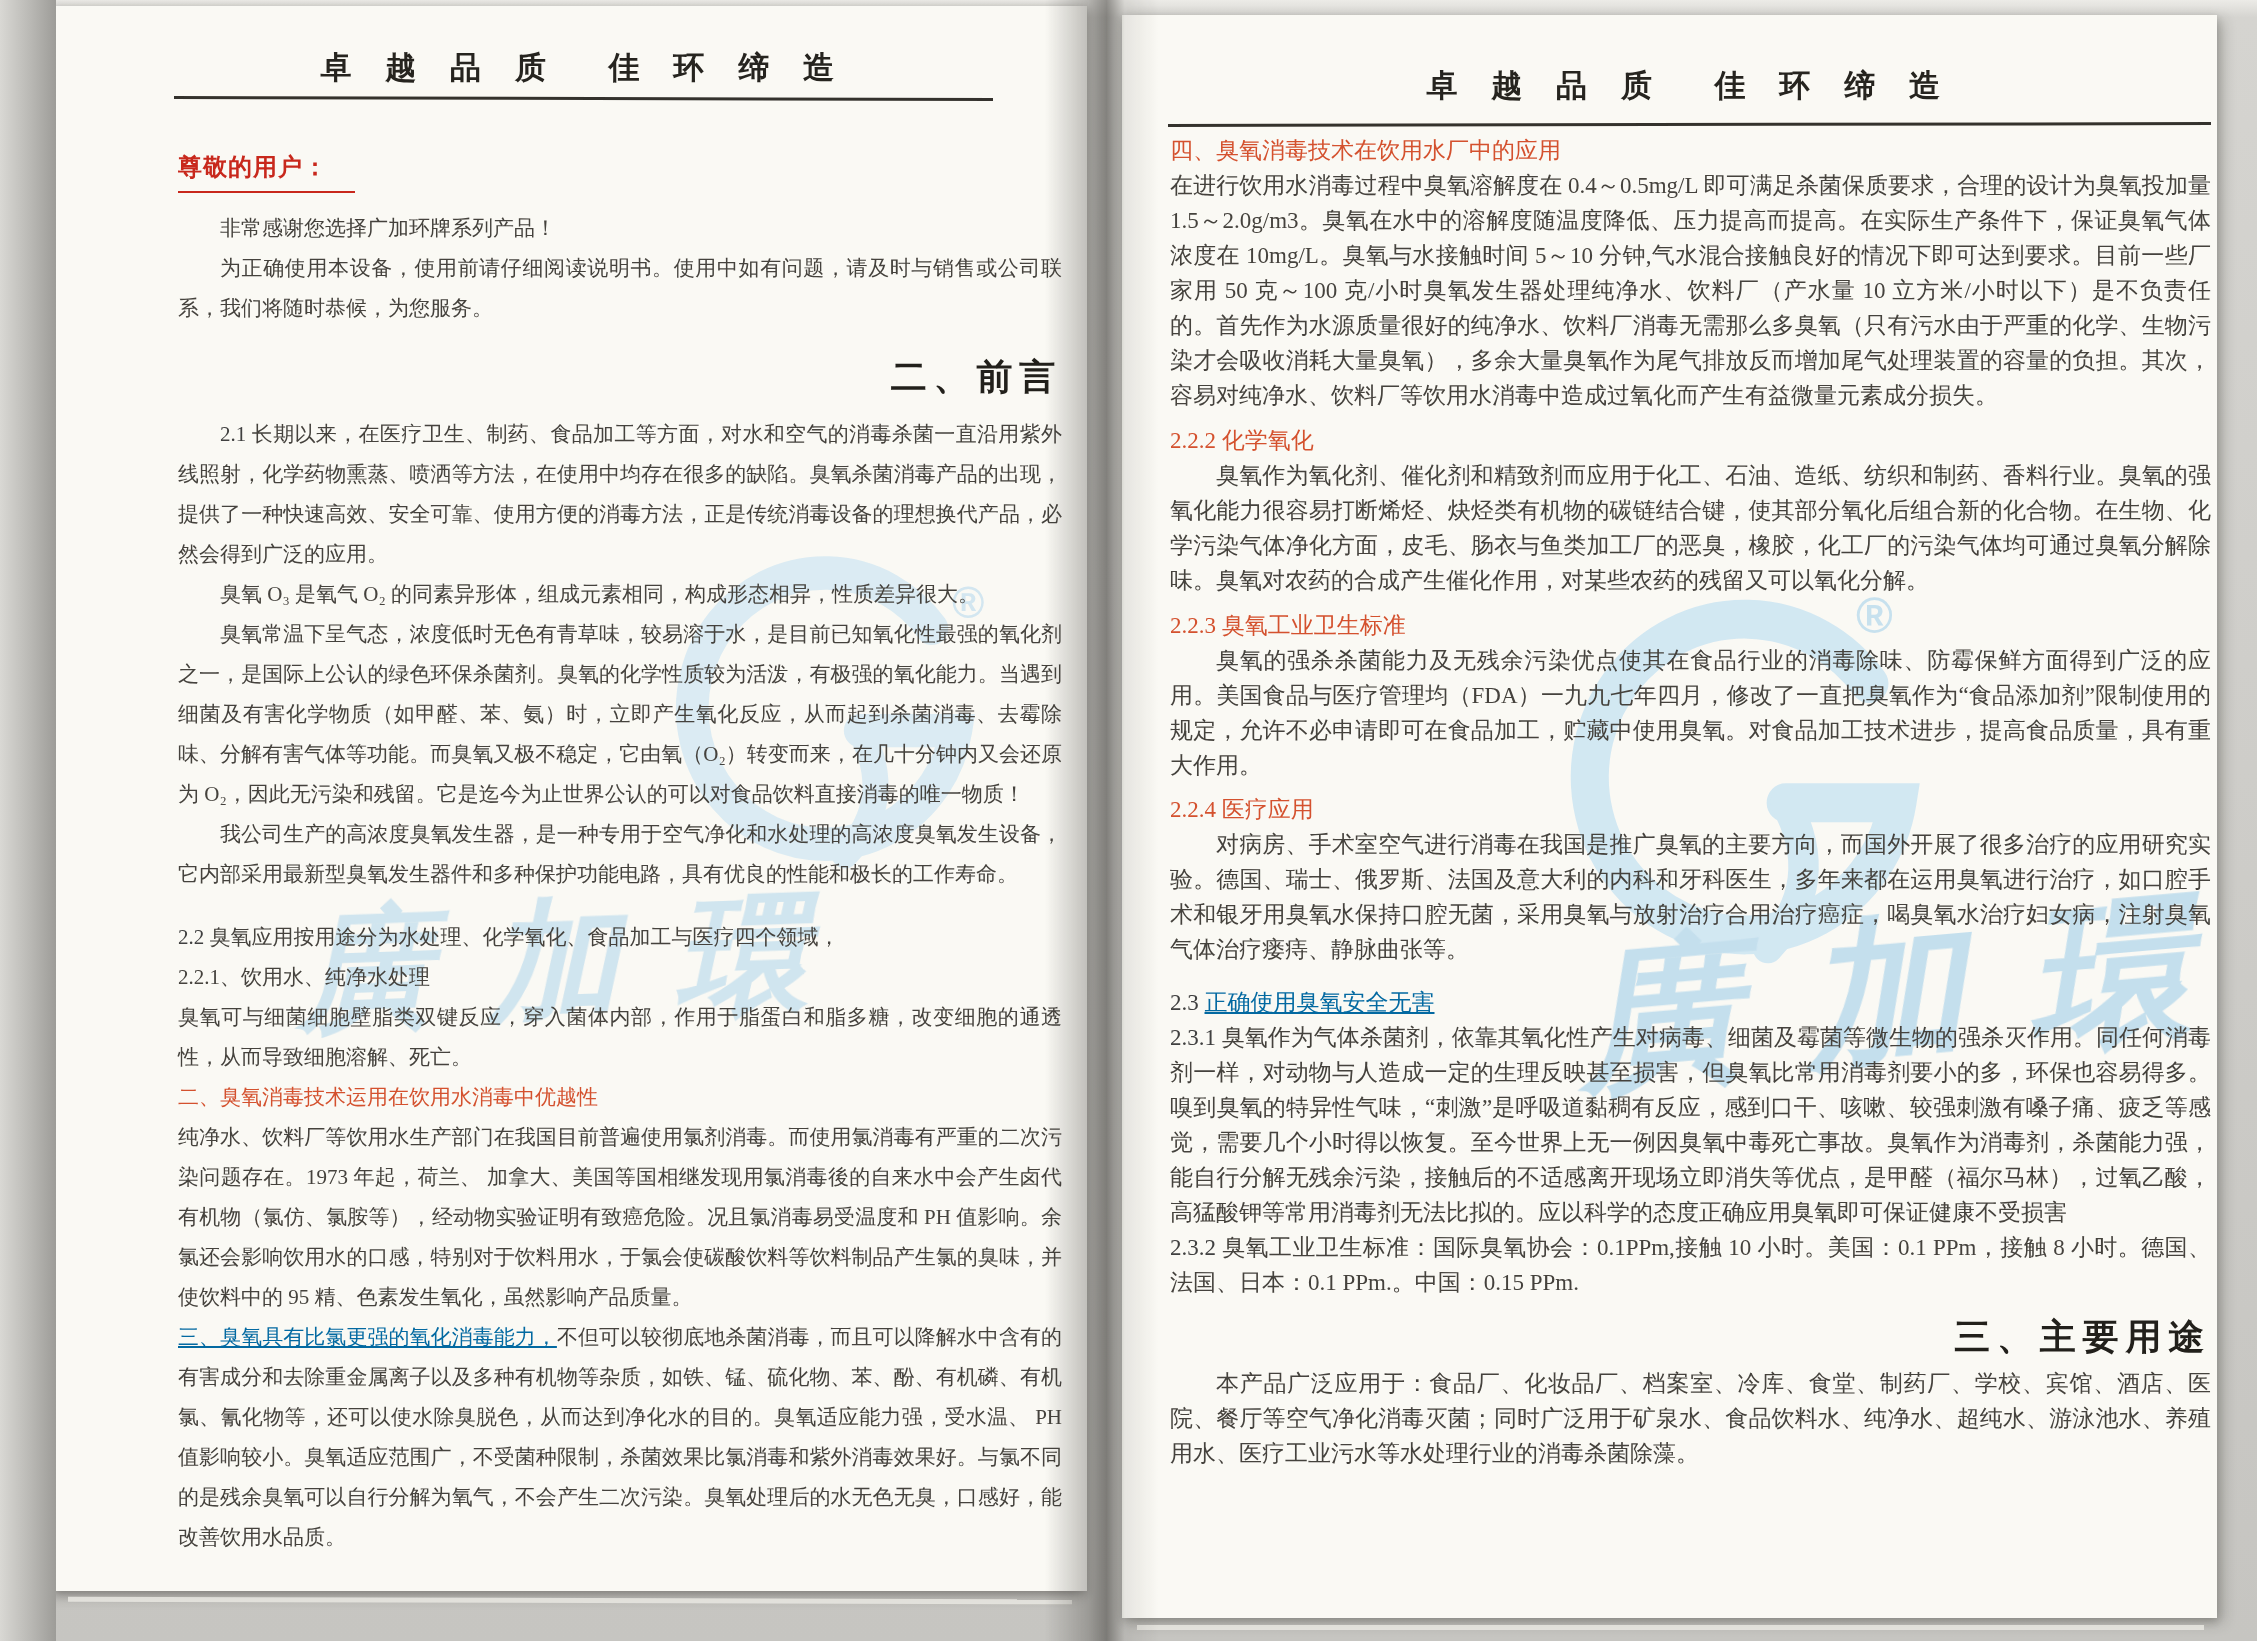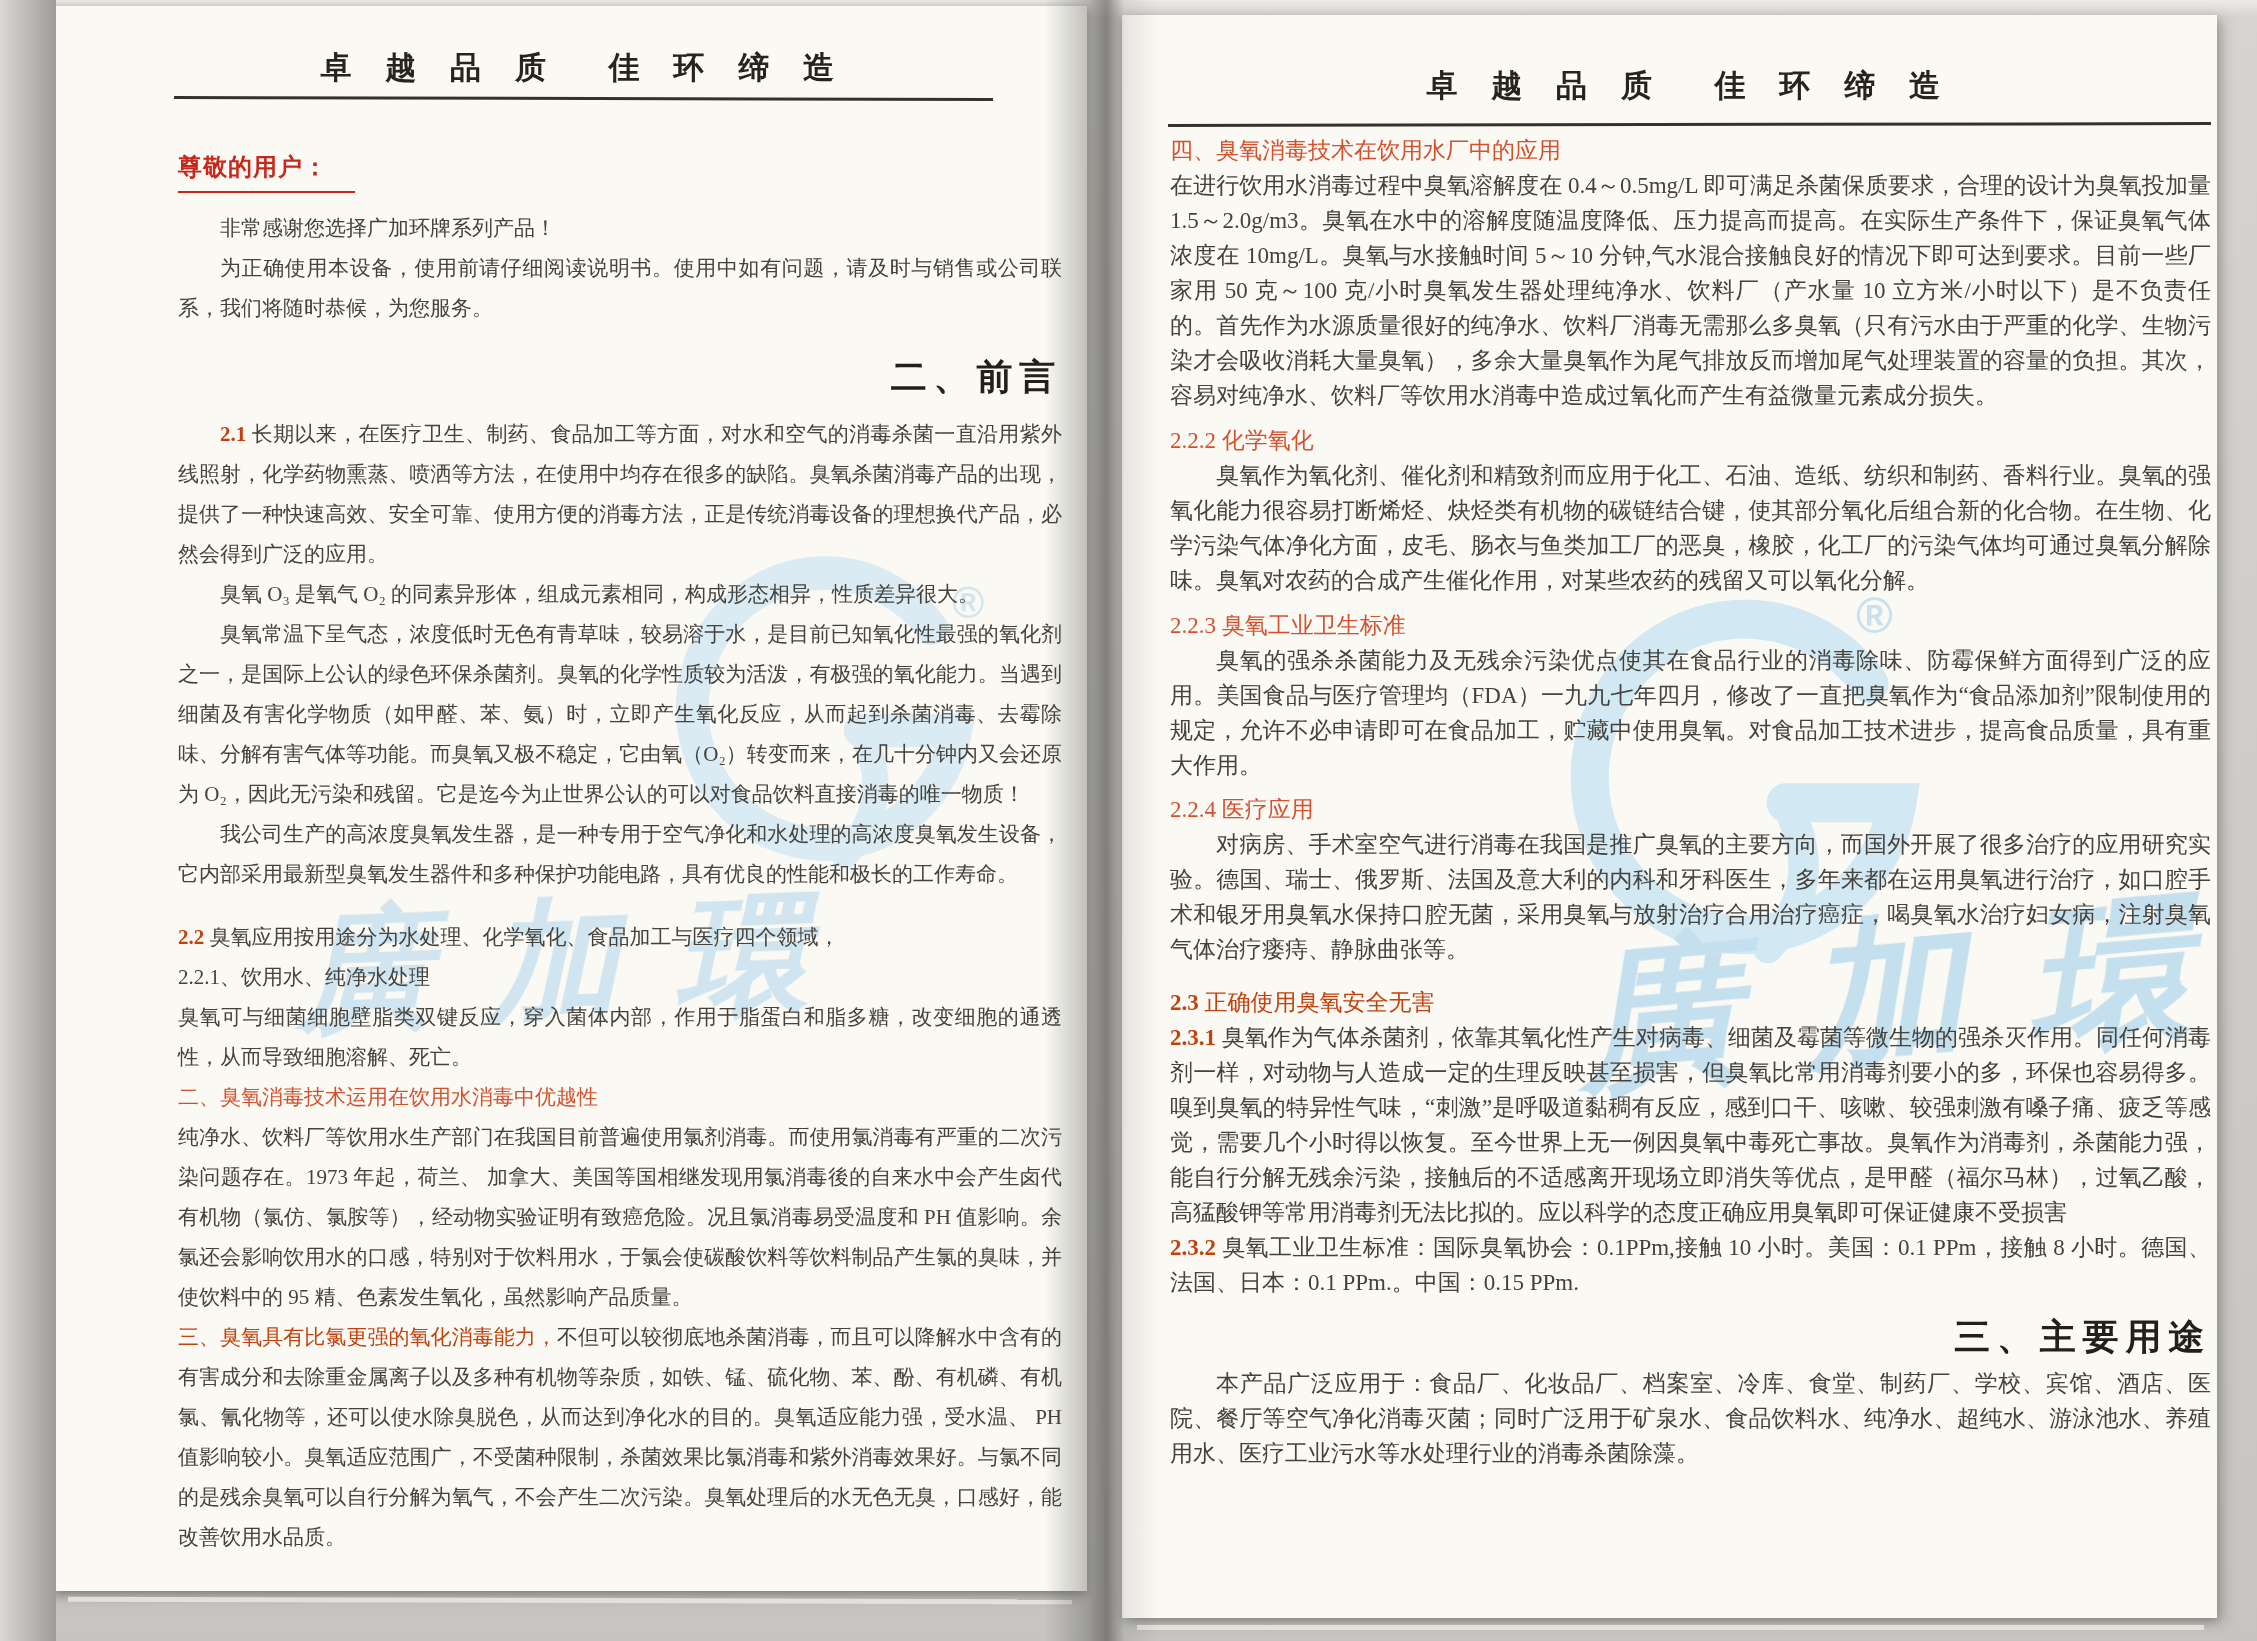--- a/index.html
+++ b/index.html
@@ -28,23 +28,23 @@
   .page-left .rule{left:118px;top:91px;width:819px;transform:rotate(.15deg);}
   .page-right .hdr{left:46px;top:50px;width:1043px;}
   .page-right .rule{left:46px;top:108px;width:1043px;transform:rotate(-.1deg);}
 
   
   .content{position:absolute;z-index:3;color:#45423d;text-align:justify;}
   .page-left .content{left:122px;top:141px;width:884px;font-size:21px;line-height:40px;}
   .page-right .content{left:48px;top:118px;width:1041px;font-size:23px;line-height:35px;}
   p{margin:0;}
   .indent{text-indent:2em;}
-  b.num{font-weight:bold;color:#c2410c;}
+  b.num{font-weight:normal;color:#404040;}
   .red-head{color:#d4512e;}
-  .red-lead{color:#c2410c;}
+  .red-lead{color:#0369a1;text-decoration:underline;}
   .salutation{color:#c8281c;font-weight:bold;font-size:24px;letter-spacing:1px;
               display:inline-block;border-bottom:2.9px solid #c8281c;padding:0 27px 3.9px 0;margin:0 0 15.4px;}
   .section-heading{font-family:"Liberation Sans","DejaVu Sans",sans-serif;font-weight:bold;
                    color:#22201b;font-size:36px;letter-spacing:6.8px;text-align:right;}
   .page-left .section-heading{margin:29px 0 17.4px;}
   .page-right .section-heading{margin:19.3px 0 11.6px;}
   .mt-s{margin-top:9.7px;}
   .mt-m{margin-top:17.4px;}
   .mt-l{margin-top:23px;}
 

